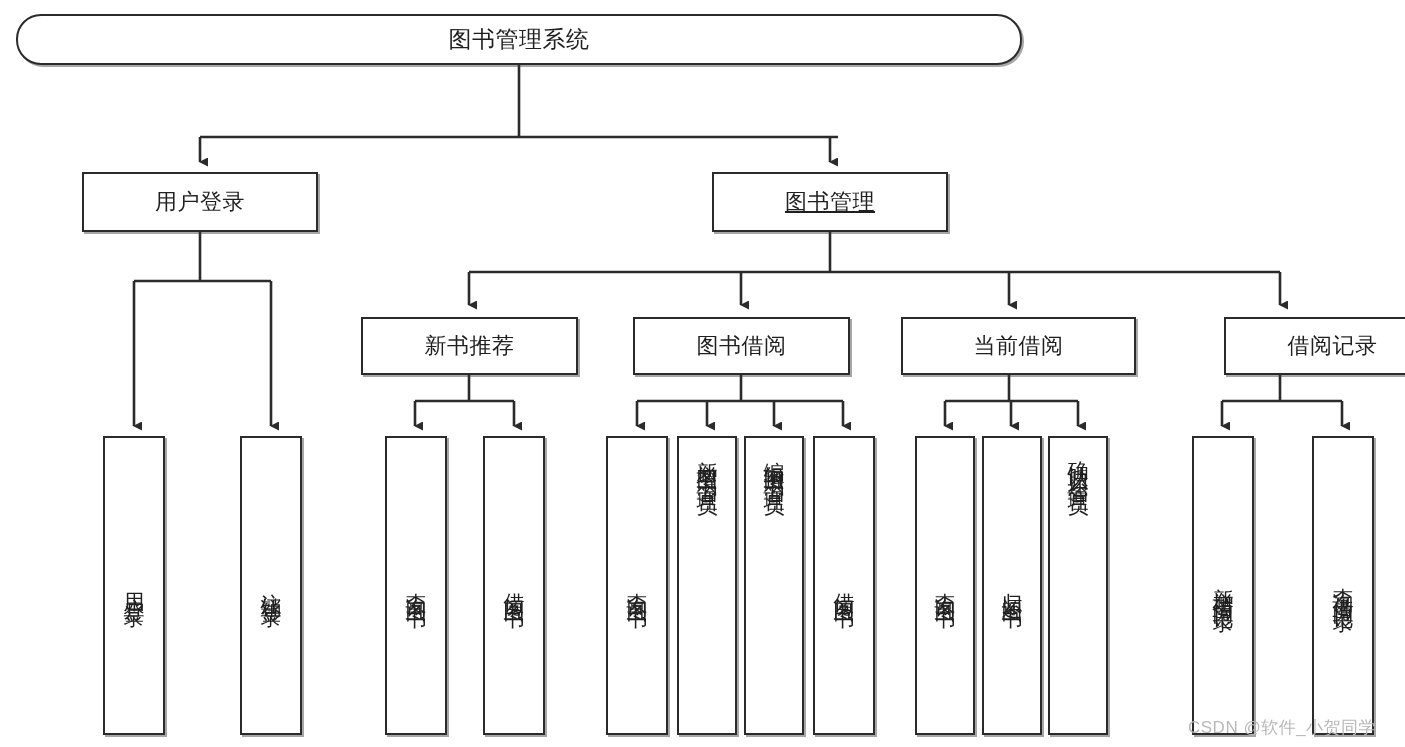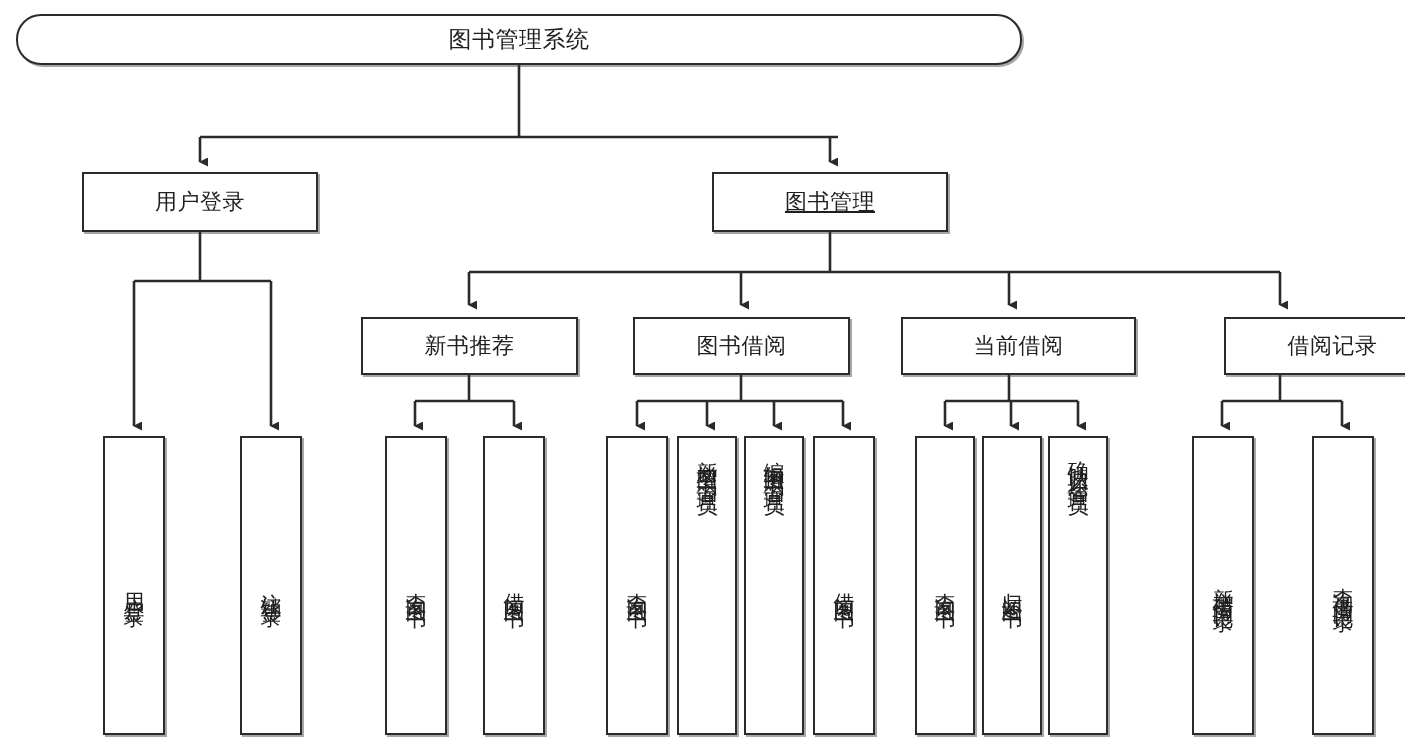--- a/index.html
+++ b/index.html
@@ -222,14 +222,15 @@
     <div class="leaf-inner">
       <span class="vtext">新增借阅记录</span>
     </div>
   </div>
   <div class="node leaf" style="left:1312px; top:436px; width:62px; height:299px;">
     <div class="leaf-inner">
       <span class="vtext">查询借阅记录</span>
     </div>
   </div>
 
+  <div class="watermark">CSDN @软件_小贺同学</div>
 
 </div>
 
 </body></html>

